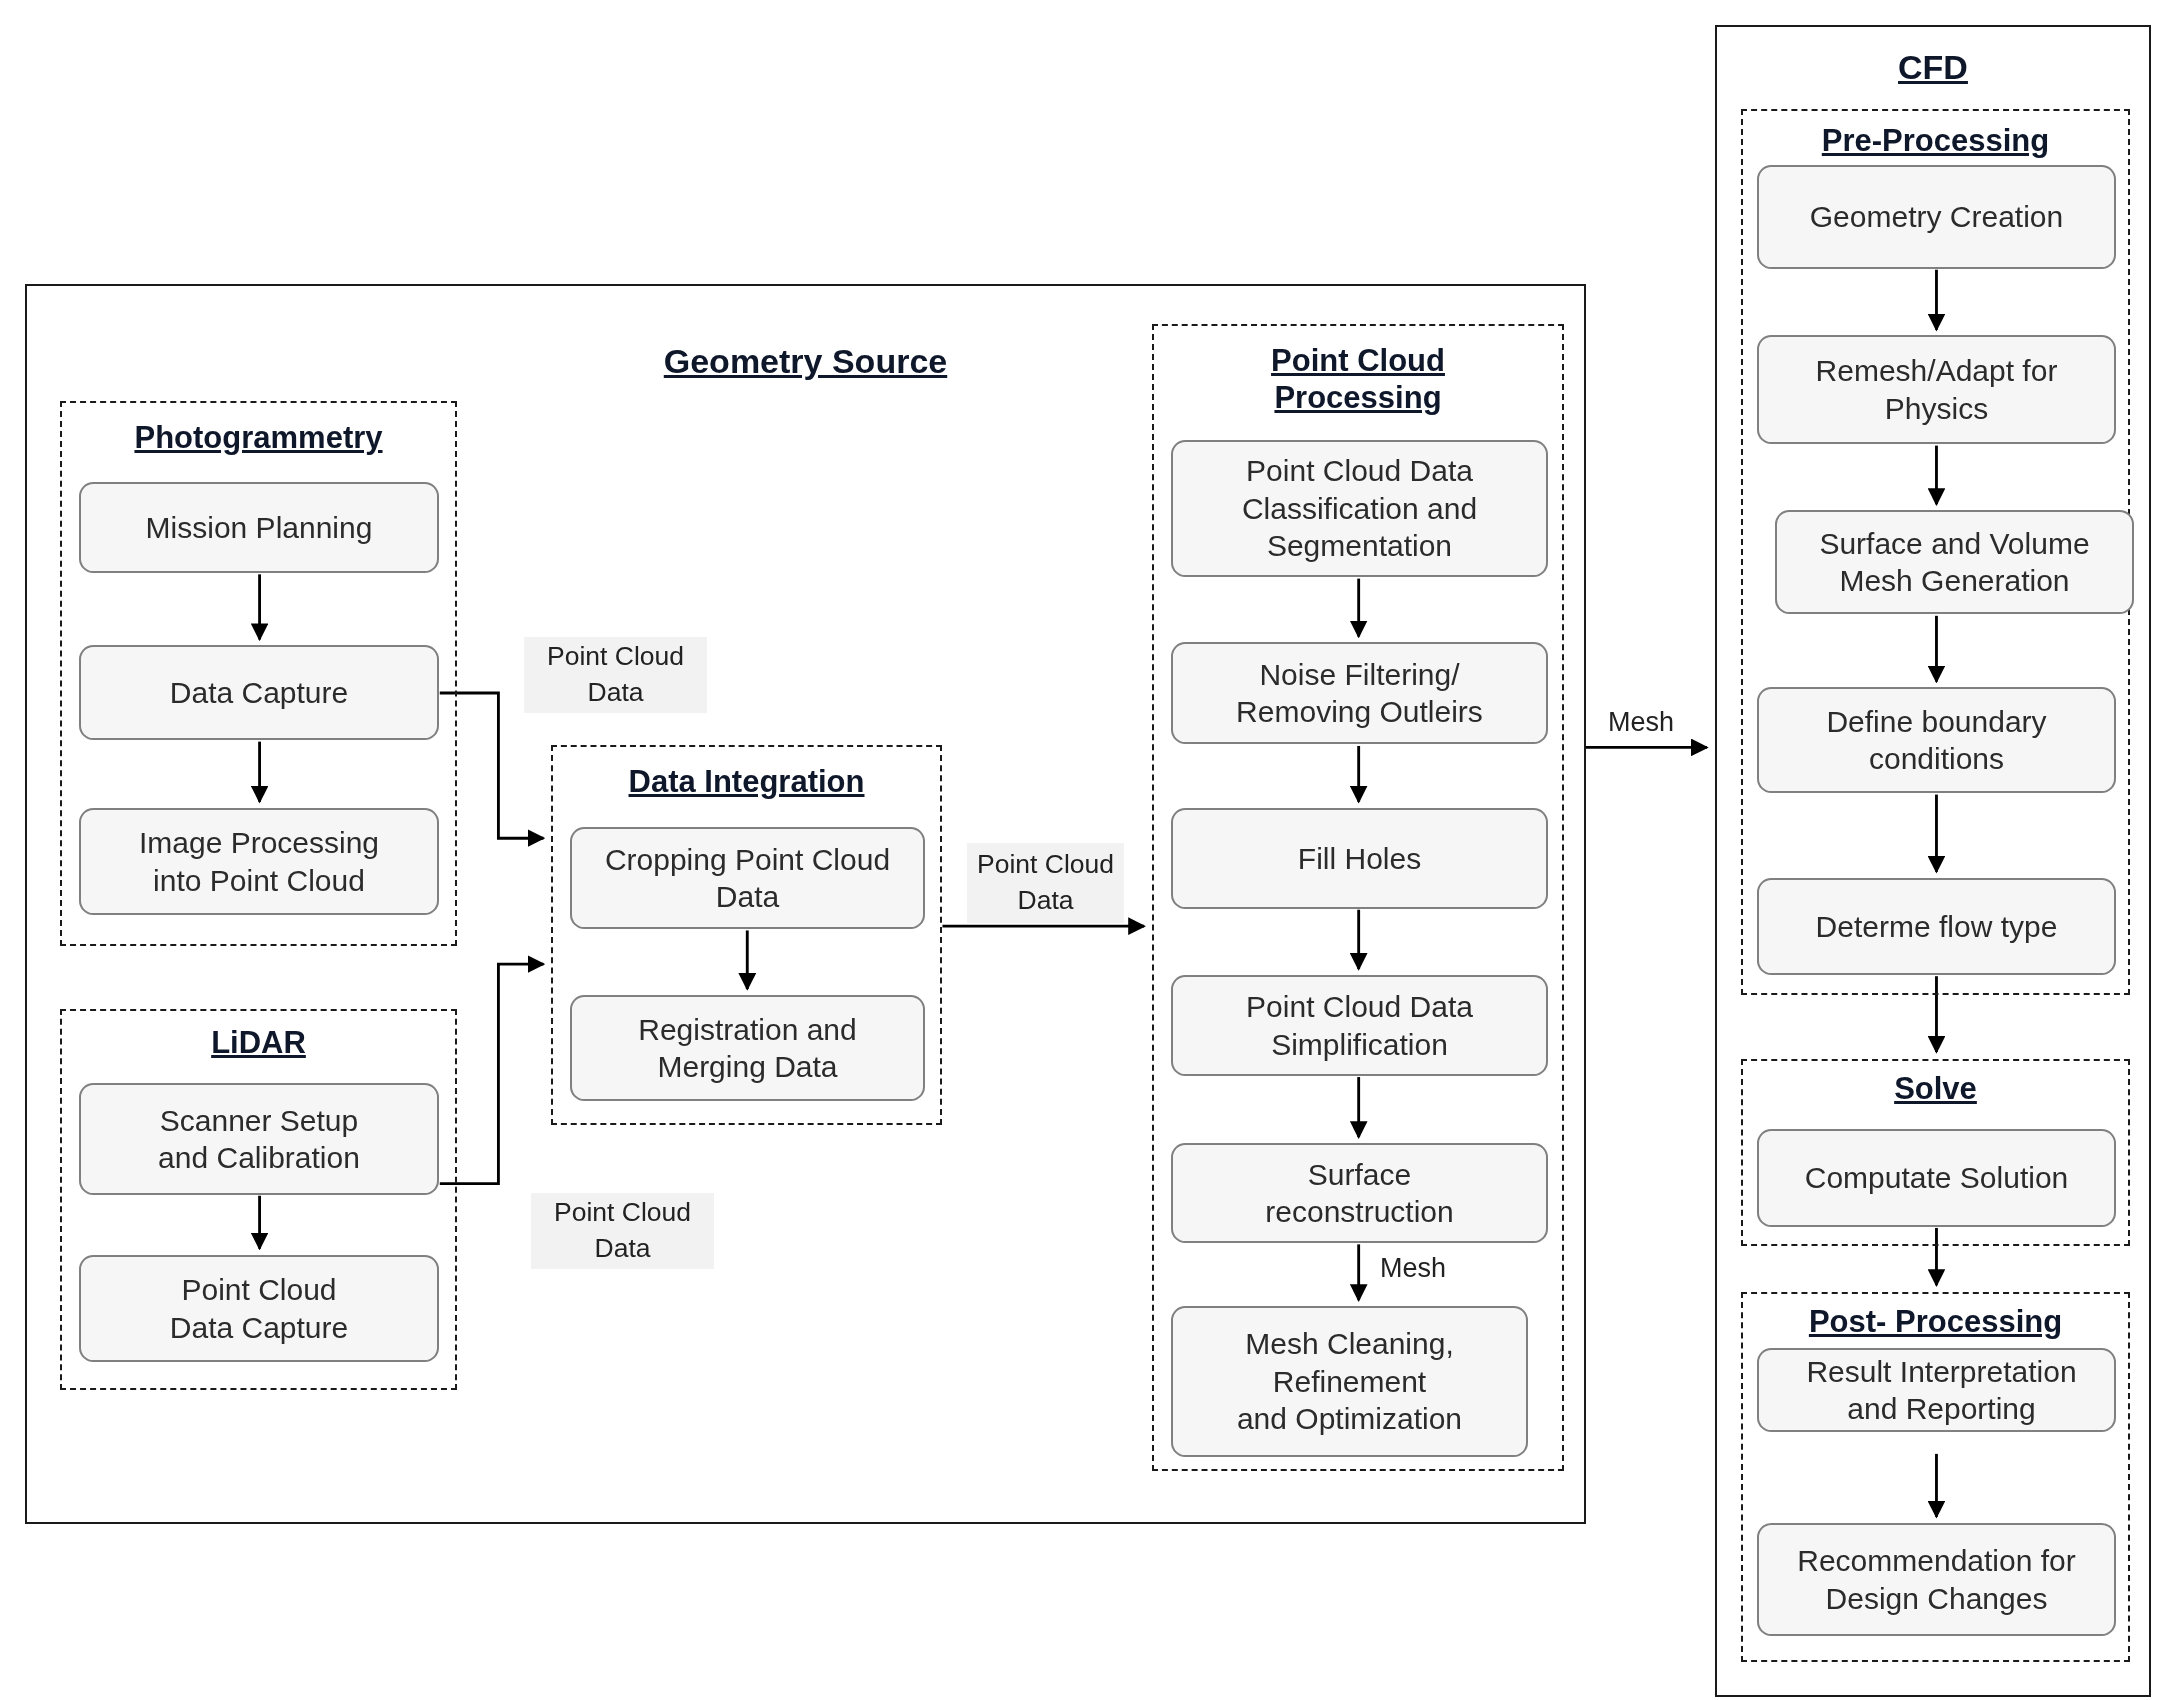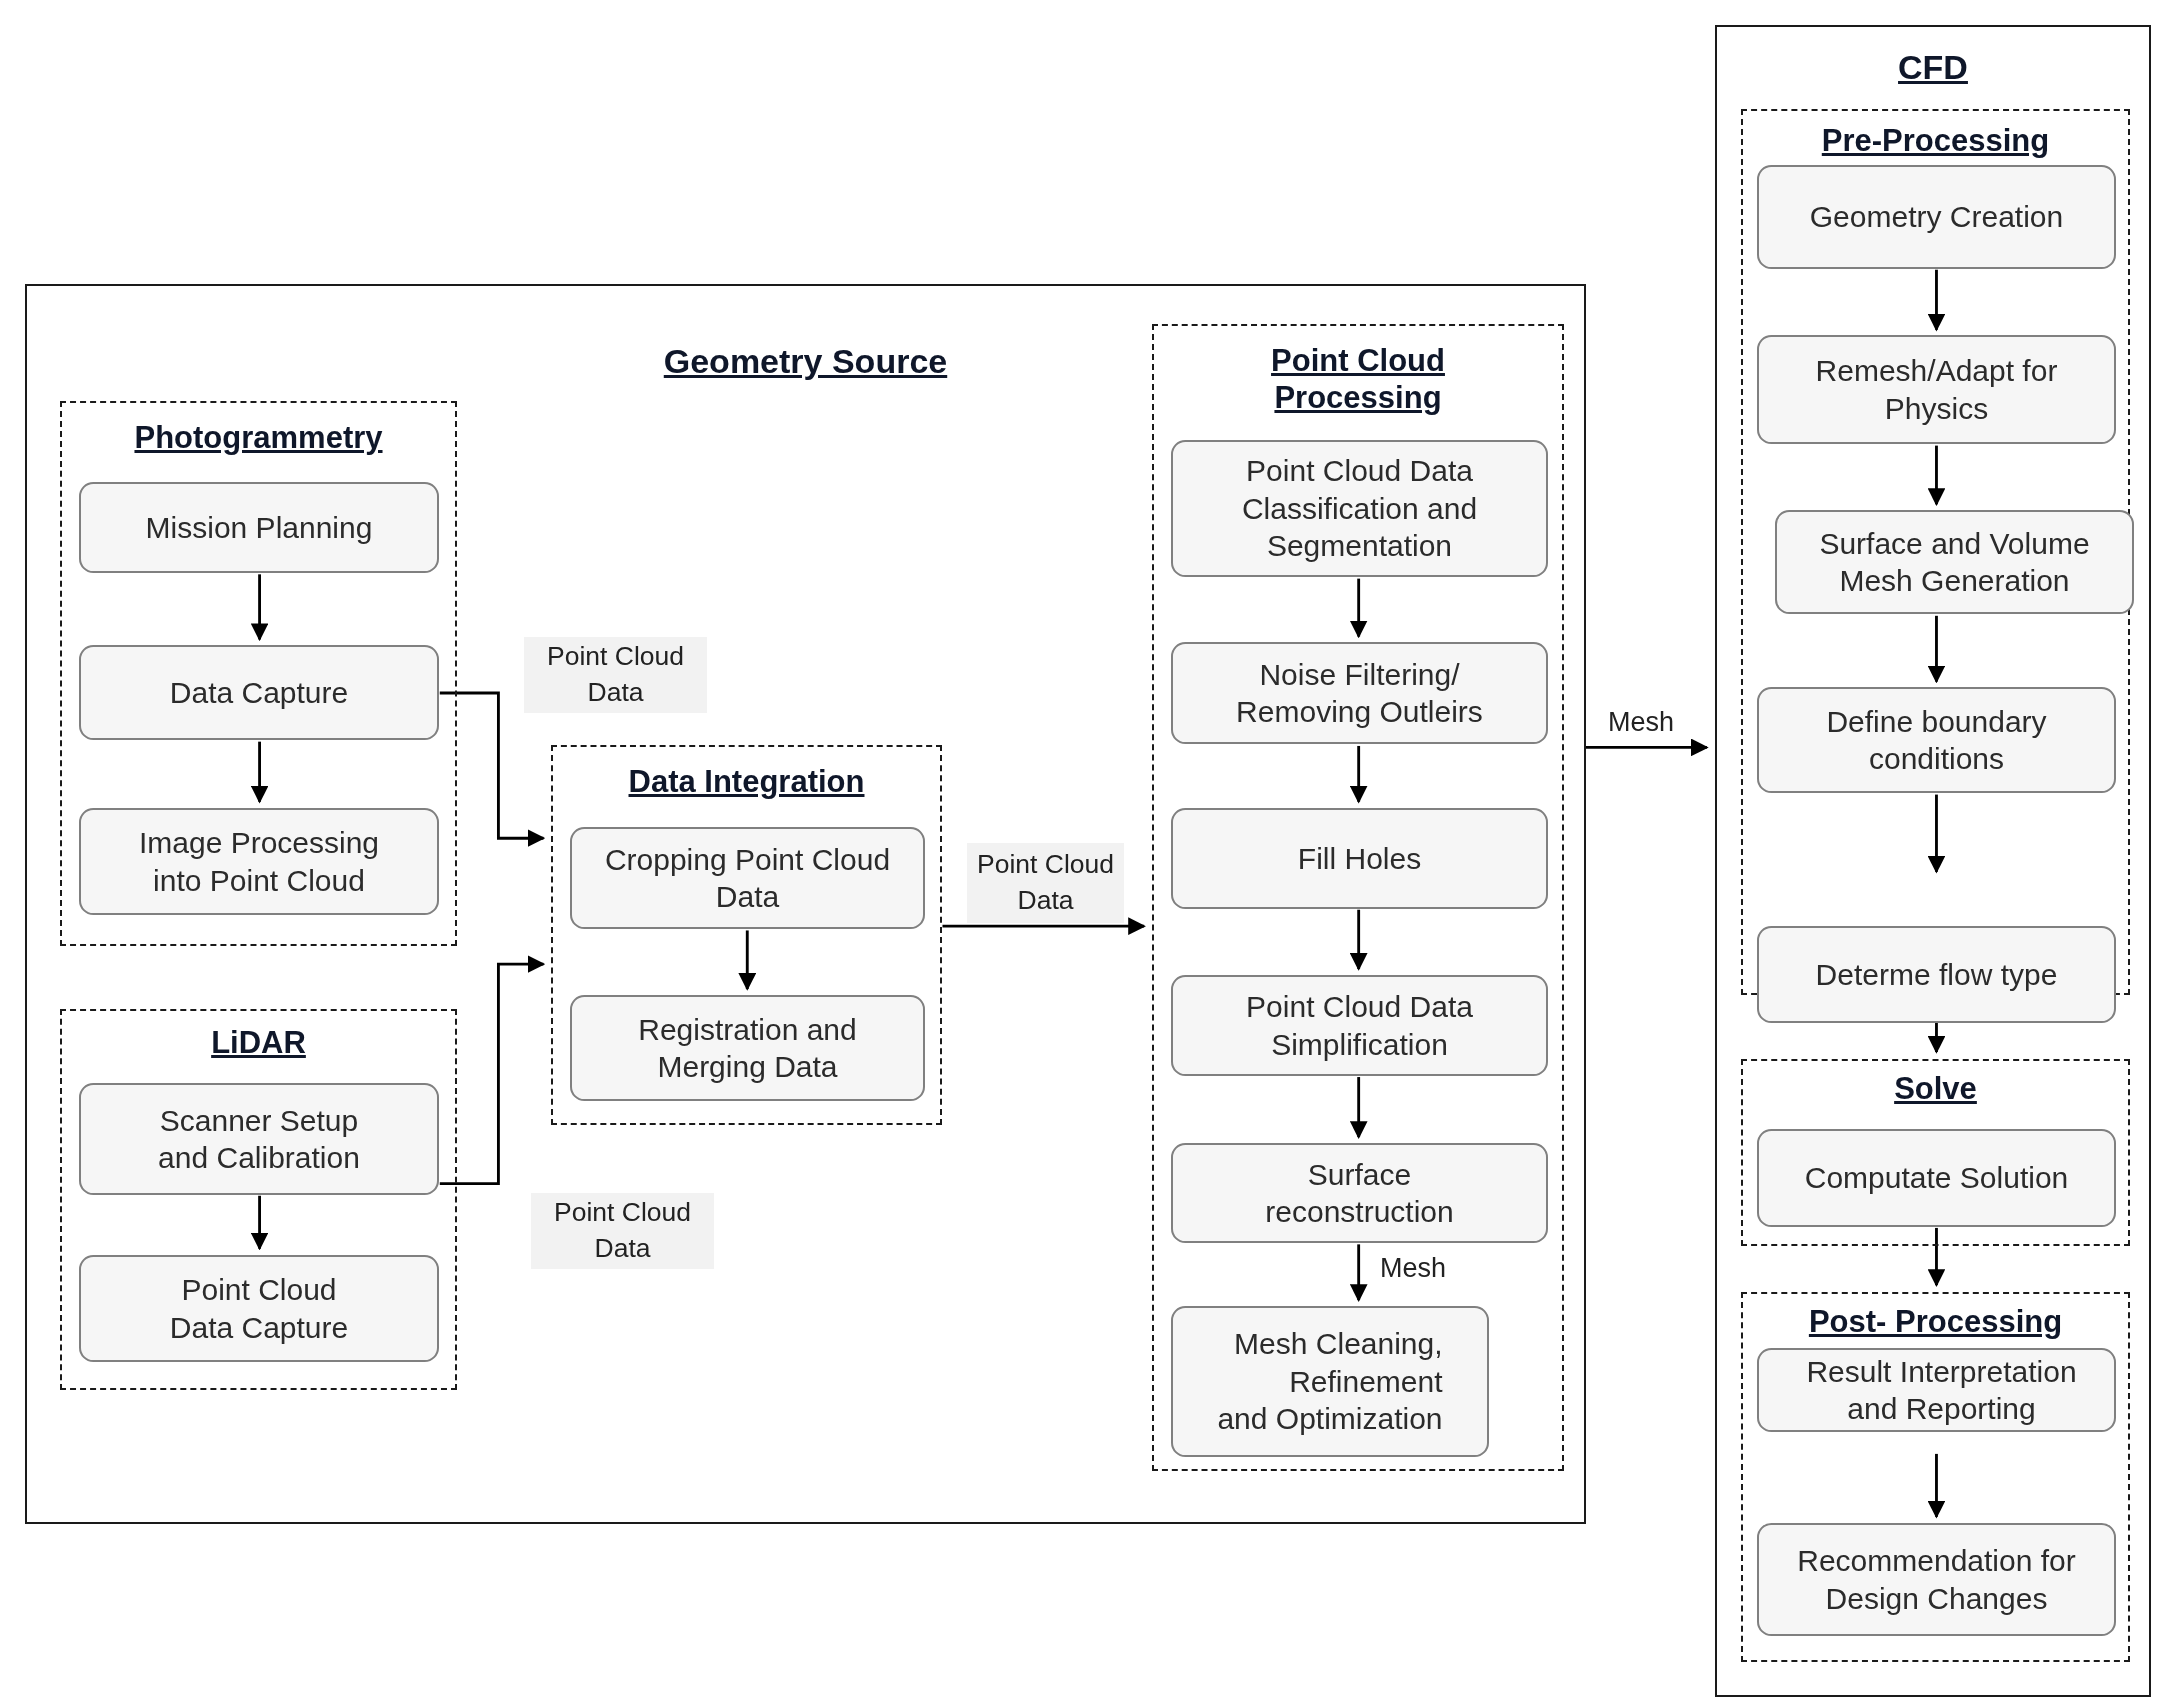--- a/index.html
+++ b/index.html
@@ -107,39 +107,39 @@
   <div class="node" style="left:1171px;top:440px;width:377px;height:137px;">Point Cloud Data
 Classification and
 Segmentation</div>
   <div class="node" style="left:1171px;top:642px;width:377px;height:102px;">Noise Filtering/
 Removing Outleirs</div>
   <div class="node" style="left:1171px;top:808px;width:377px;height:101px;">Fill Holes</div>
   <div class="node" style="left:1171px;top:975px;width:377px;height:101px;">Point Cloud Data
 Simplification</div>
   <div class="node" style="left:1171px;top:1143px;width:377px;height:100px;">Surface
 reconstruction</div>
-  <div class="node" style="left:1171px;top:1306px;width:318px;height:151px;text-align:right;">Mesh Cleaning,
+  <div class="node" style="left:1171px;top:1306px;width:357px;height:151px;">Mesh Cleaning,
 Refinement
 and Optimization</div>
 
   <div class="container" style="left:1715px;top:25px;width:436px;height:1672px;">
     <div class="group-title big-title" style="top:20px;">CFD</div>
   </div>
 
   <div class="group" style="left:1741px;top:109px;width:389px;height:886px;">
     <div class="group-title" style="top:11.4px;">Pre-Processing</div>
   </div>
   <div class="node" style="left:1757px;top:165px;width:359px;height:104px;">Geometry Creation</div>
   <div class="node" style="left:1757px;top:335px;width:359px;height:109px;">Remesh/Adapt for
 Physics</div>
   <div class="node" style="left:1757px;top:510px;width:359px;height:104px;margin-left:18px;">Surface and Volume
 Mesh Generation</div>
   <div class="node" style="left:1757px;top:687px;width:359px;height:106px;">Define boundary
 conditions</div>
-  <div class="node" style="left:1757px;top:878px;width:359px;height:97px;margin-top:48px;">Determe flow type</div>
+  <div class="node" style="left:1757px;top:878px;width:359px;height:97px;">Determe flow type</div>
 
   <div class="group" style="left:1741px;top:1059px;width:389px;height:187px;">
     <div class="group-title" style="top:8.6px;">Solve</div>
   </div>
   <div class="node" style="left:1757px;top:1129px;width:359px;height:98px;">Computate Solution</div>
 
   <div class="group" style="left:1741px;top:1292px;width:389px;height:370px;">
     <div class="group-title" style="top:8.6px;text-align:center;">Post- Processing</div>
   </div>
   <div class="node" style="left:1757px;top:1348px;width:359px;height:84px;padding-left:20px;">Result Interpretation

